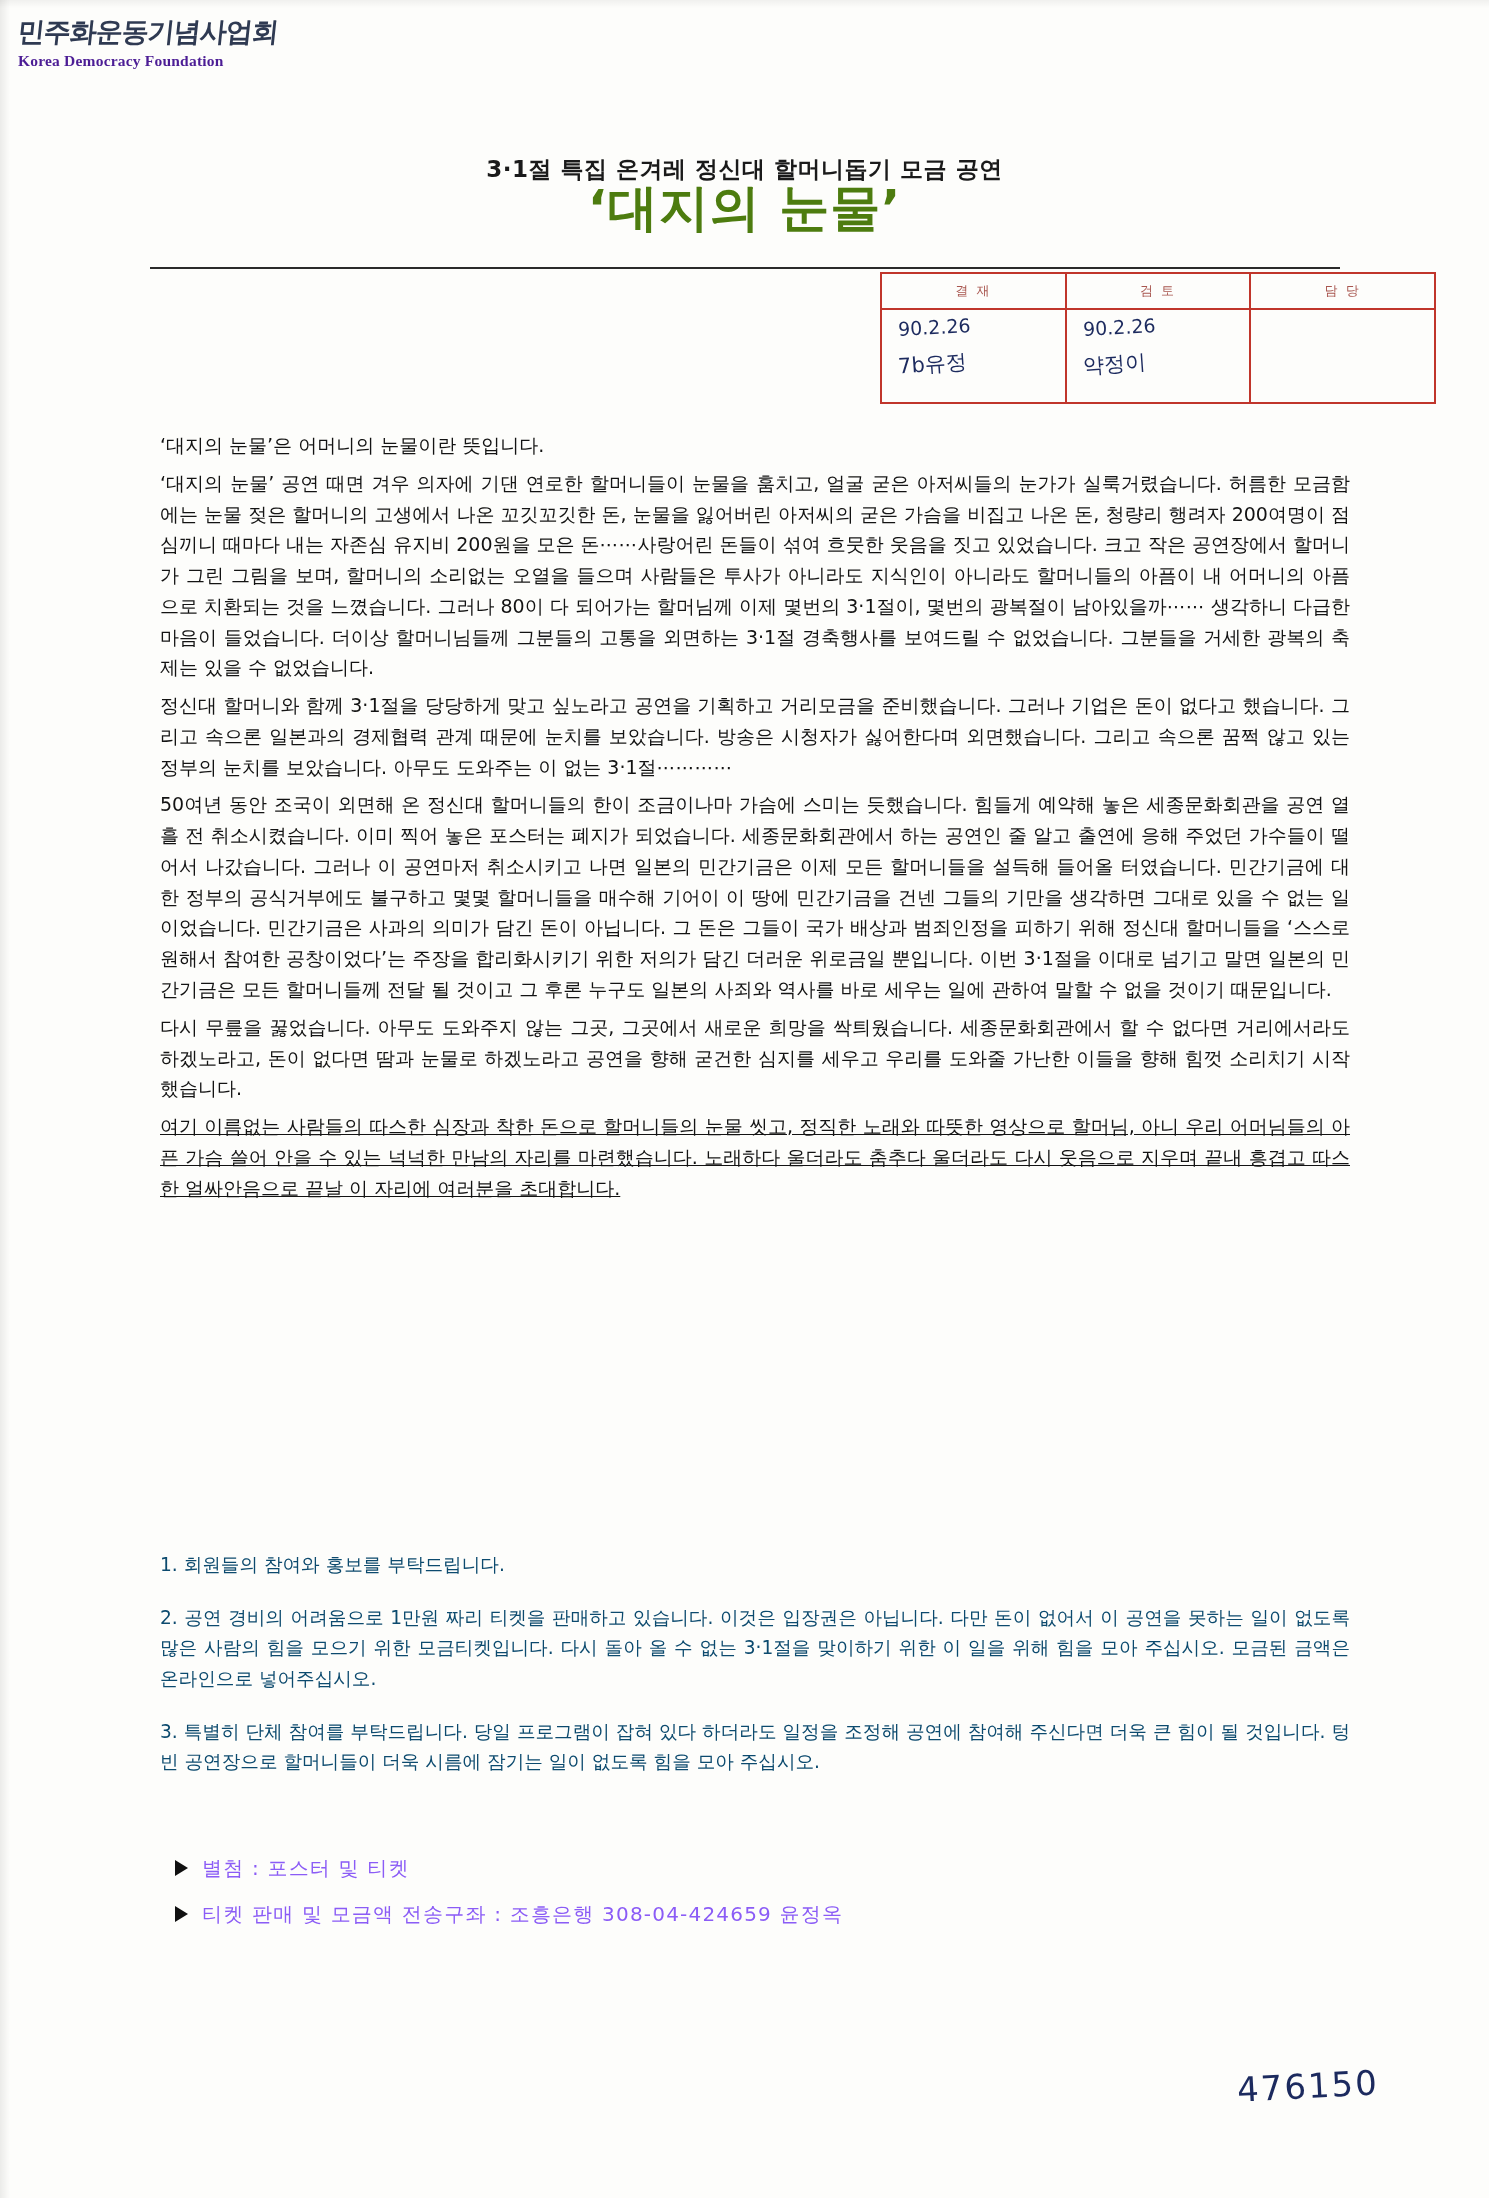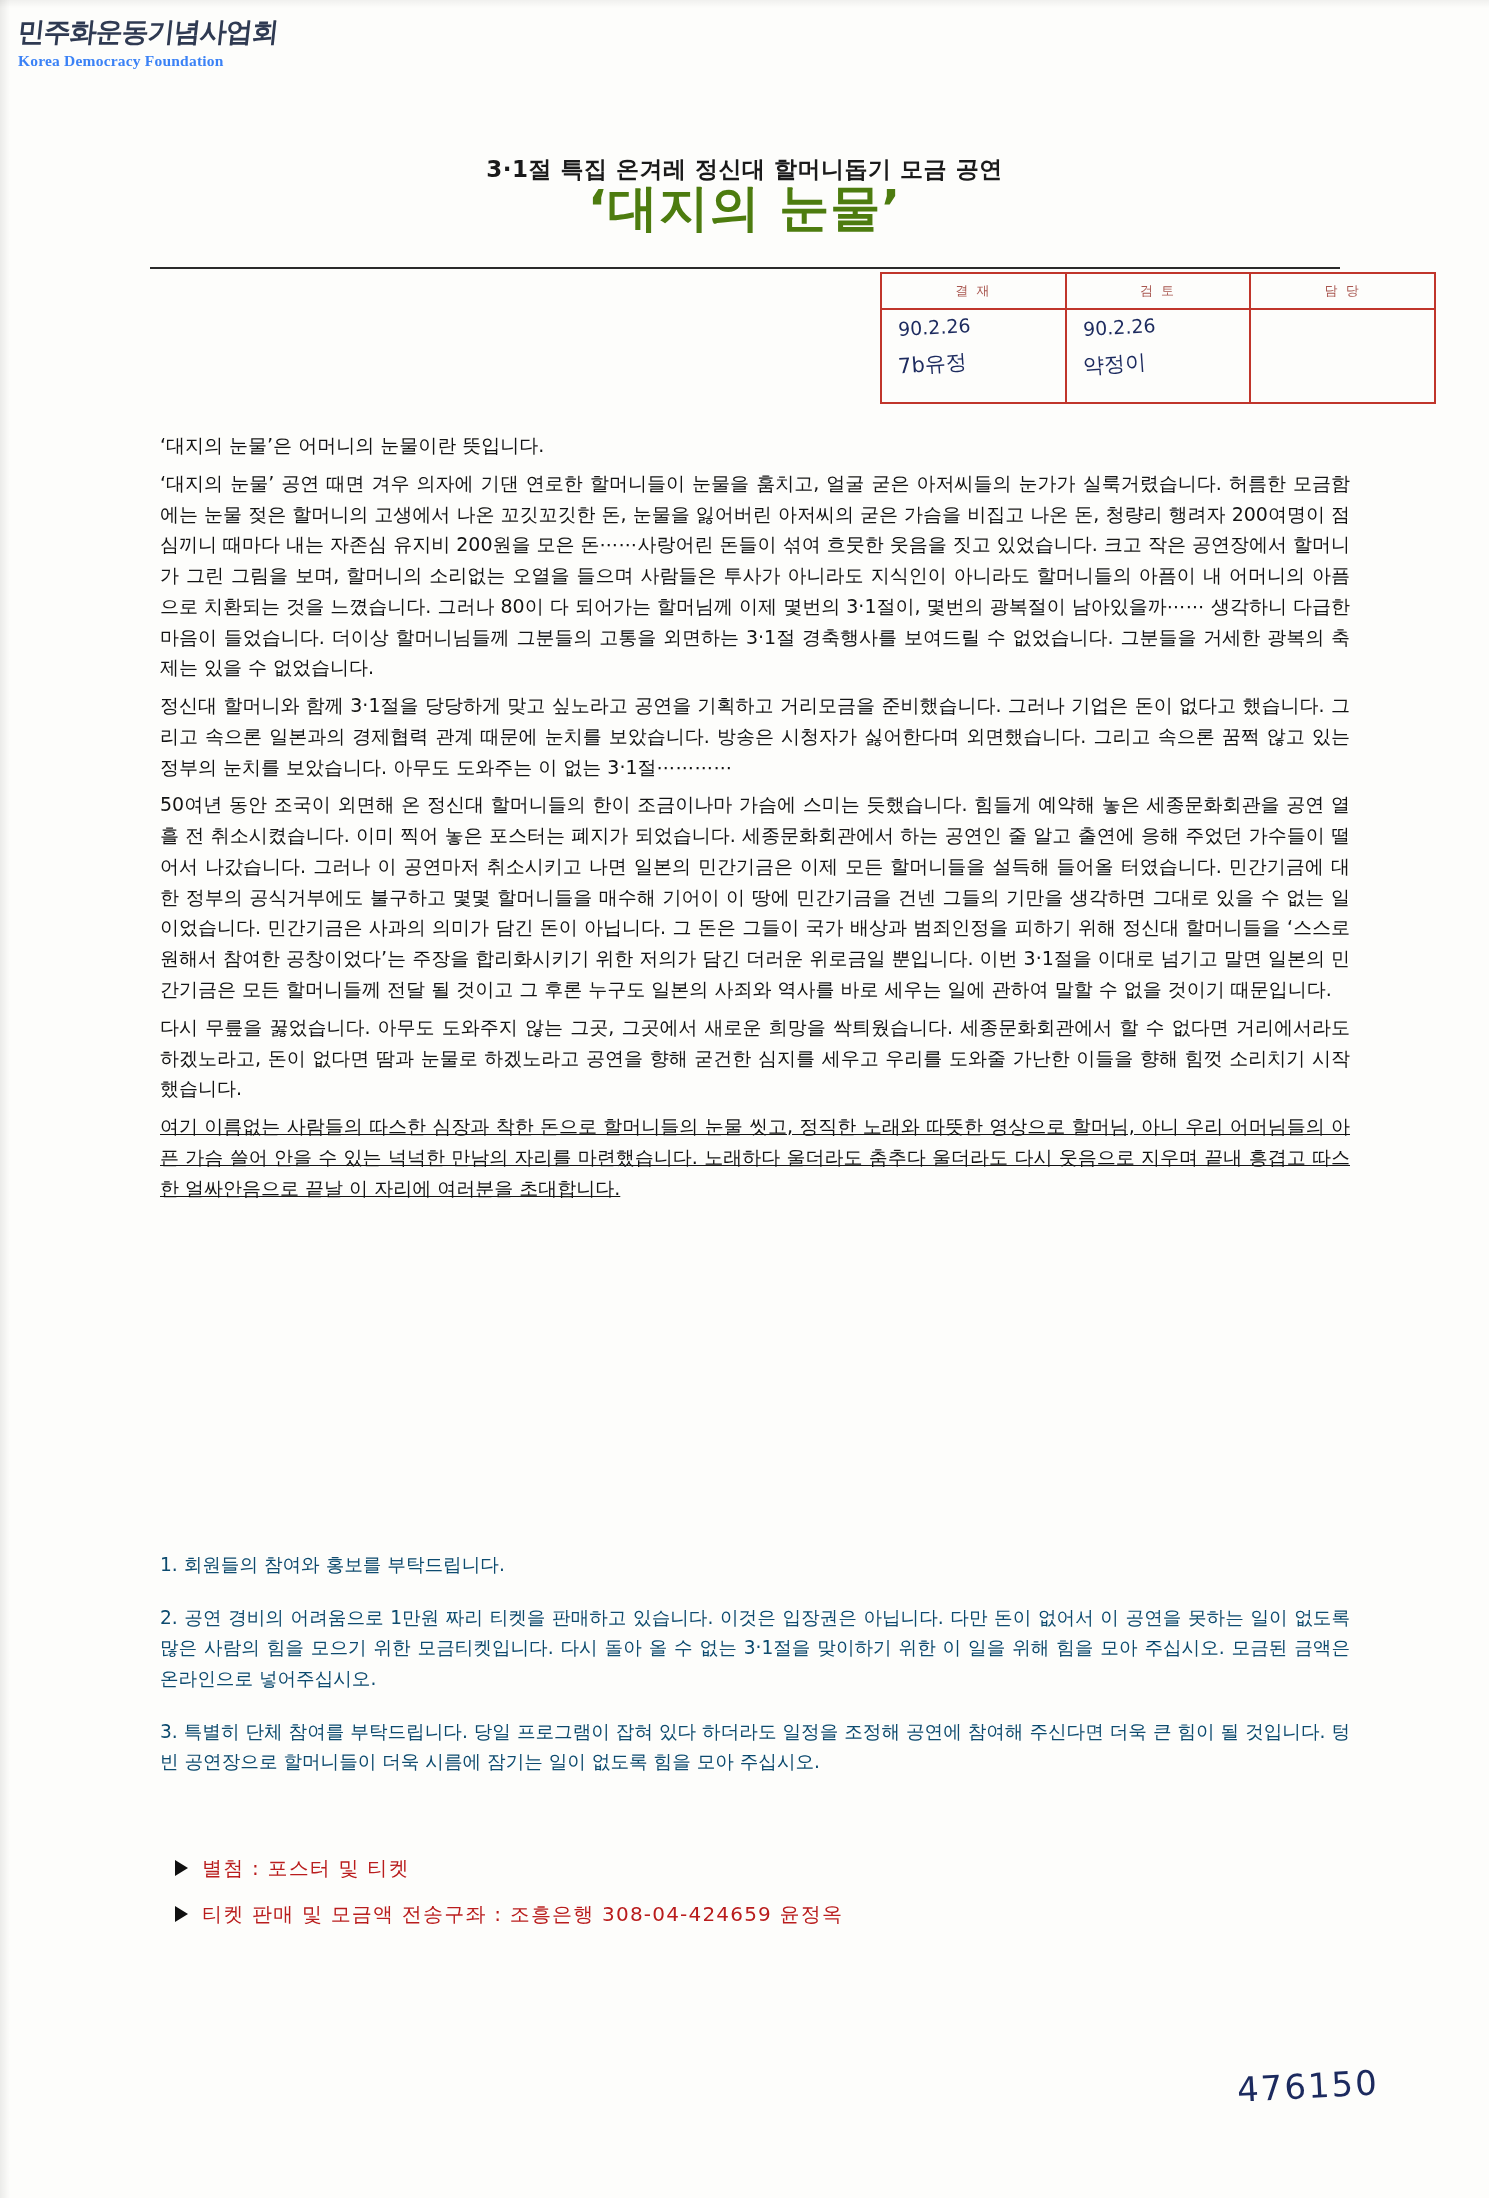--- a/index.html
+++ b/index.html
@@ -36,21 +36,21 @@
     color: #2f3a52;
     letter-spacing: -1px;
     transform: skewX(-6deg);
     white-space: nowrap;
   }
   .logo-en {
     margin-top: 2px;
     font-family: "Liberation Serif", serif;
     font-size: 15.5px;
     font-weight: bold;
-    color: #3b82f6;
+    color: #4c1d95;
     letter-spacing: 0.2px;
     white-space: nowrap;
   }
 
   
   .doc-title-sub {
     position: absolute;
     top: 154px;
     left: 0;
     width: 100%;
@@ -176,21 +176,21 @@
   }
   .items p { margin: 0 0 22px 0; }
 
   
   .arrow-lines {
     position: absolute;
     left: 175px;
     top: 1845px;
     font-family: "DejaVu Sans", sans-serif;
     font-size: 20px;
-    color: #b91c1c;
+    color: #8b5cf6;
     line-height: 2.3;
     letter-spacing: 1.2px;
   }
   .arrow-lines .row {
     display: flex;
     align-items: center;
     gap: 14px;
   }
   .tri {
     width: 0; height: 0;

